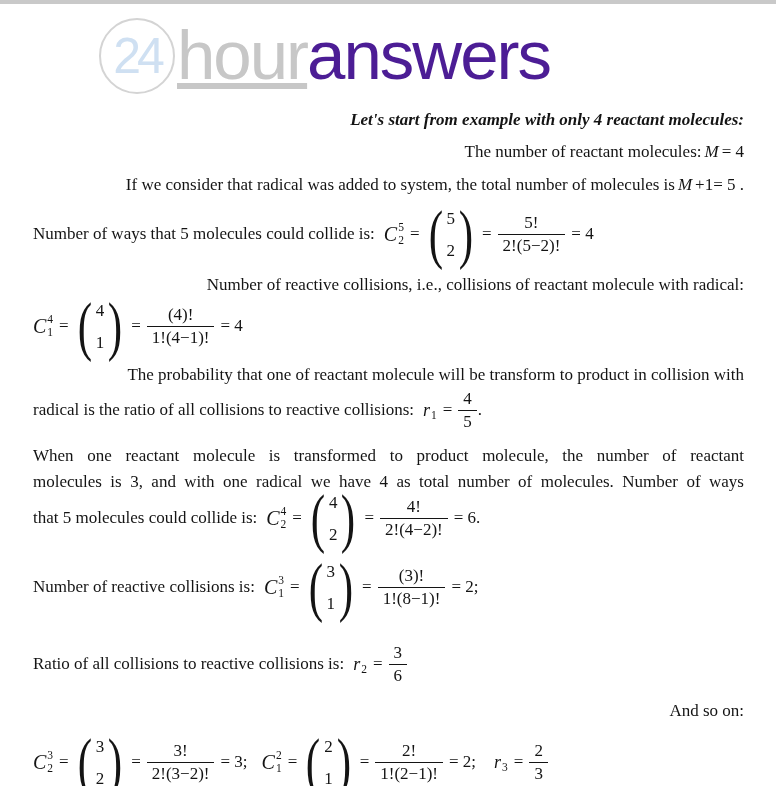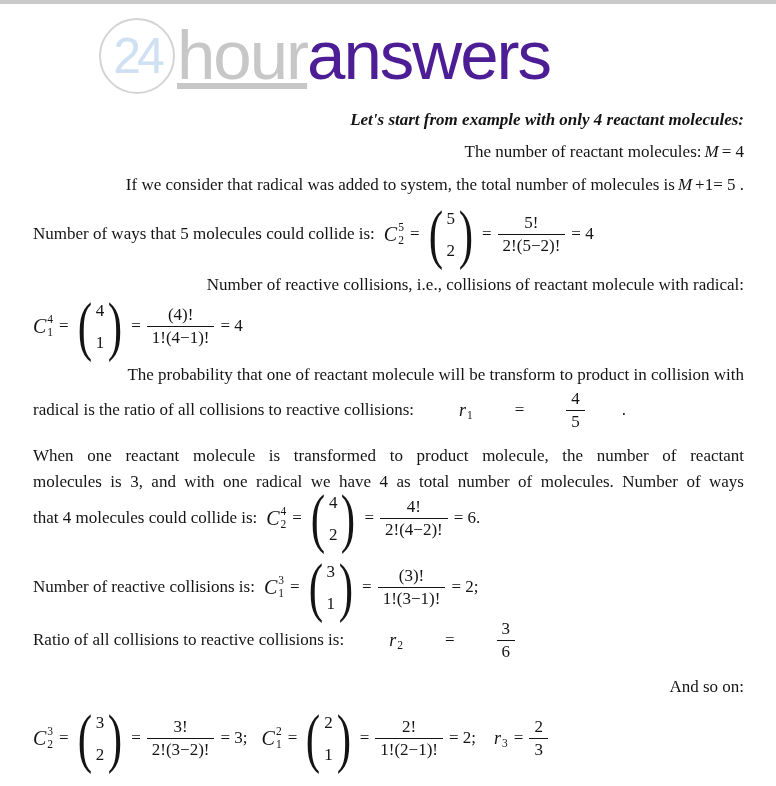--- a/index.html
+++ b/index.html
@@ -18,21 +18,21 @@
   .logo-answers { font-size:69px; color:#4c1d95; line-height:76px; }
 
   
   .tline { line-height:24px;text-align:right; }
   .heading { margin-top:10px; font-weight:bold; font-style:italic; }
   .mvar { font-style:italic; margin:0 3px; }
   .justify { text-align:justify; text-align-last:justify; }
 
   
   .frow { display:flex; align-items:center; min-height:58px; }
-  .frow.short { min-height:46px;gap:36px; }
+  .frow.short { min-height:46px; }
   .pre { margin-right:9px; white-space:nowrap;text-align:center; }
   .meq { margin:0 6px; }
   .mres { margin-left:6px; white-space:nowrap; }
   .mtail { margin-left:1px; }
 
   .cgrp { display:inline-flex; align-items:center; }
   .cletter { font-style:italic; font-size:20px; }
   .cscripts { display:inline-flex; flex-direction:column; align-items:flex-start;
               font-size:11.5px; line-height:11px; margin-left:1px; gap:2px; }
 
@@ -145,21 +145,21 @@
       <span class="mtail">.</span>
     </div>
   </div>
 
   <div style="margin-top:11px">
     <div class="tline justify">When one reactant molecule is transformed to product molecule, the number of reactant</div>
     <div class="tline justify" style="margin-top:2px">molecules is 3, and with one radical we have 4 as total number of molecules. Number of ways</div>
   </div>
 
   <div class="frow" style="margin-top:-5px">
-    <span class="pre">that 4 molecules could collide is:</span>
+    <span class="pre">that 5 molecules could collide is:</span>
     <span class="cgrp">
       <span class="cletter">C</span>
       <span class="cscripts">
         <span>4</span>
         <span>2</span>
       </span>
     </span>
     <span class="meq">=</span>
     <span class="binom">
       <span class="bparen">(</span>
@@ -191,26 +191,26 @@
       <span class="bparen">(</span>
       <span class="bcol">
         <span>3</span>
         <span>1</span>
       </span>
       <span class="bparen">)</span>
     </span>
     <span class="meq">=</span>
     <span class="frac">
       <span class="num">(3)!</span>
-      <span class="den">1!(3−1)!</span>
+      <span class="den">1!(8−1)!</span>
     </span>
     <span class="mres">= 2;</span>
   </div>
 
-  <div class="frow short" style="margin-top:1px">
+  <div class="frow short" style="margin-top:25px">
     <span class="pre">Ratio of all collisions to reactive collisions is:</span>
     <span class="rgrp">
       <span class="rletter">r</span>
       <span class="rsub">2</span>
     </span>
     <span class="meq">=</span>
     <span class="frac">
       <span class="num">3</span>
       <span class="den">6</span>
     </span>

